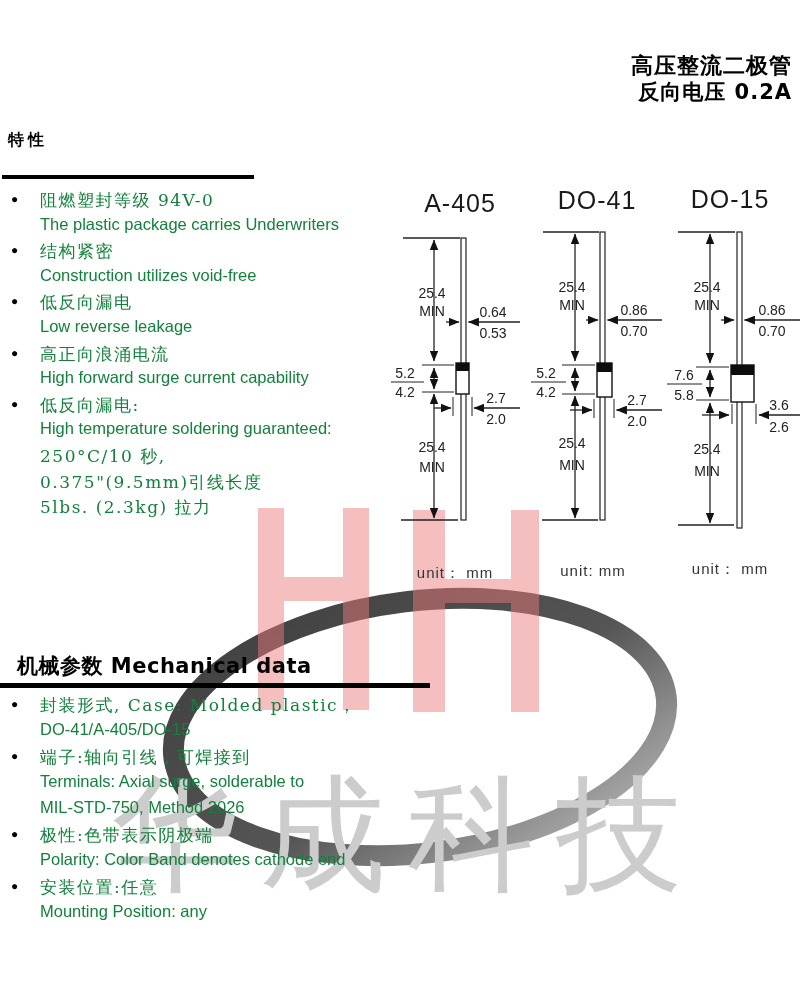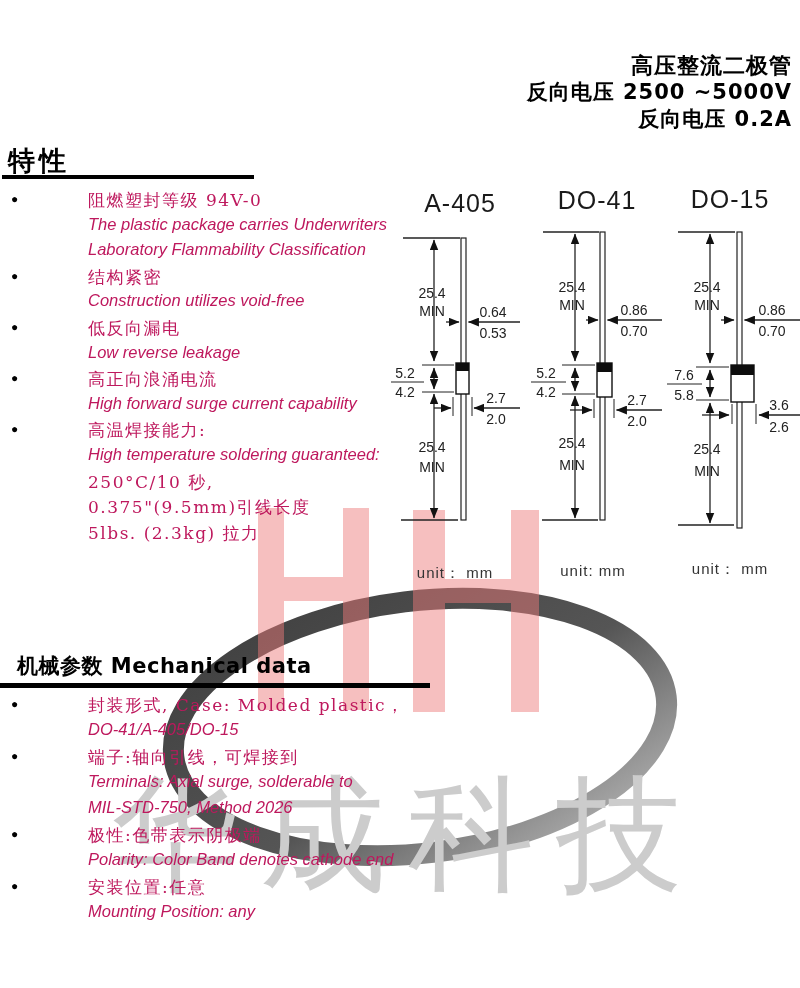--- a/index.html
+++ b/index.html
@@ -6,36 +6,36 @@
   .page{position:relative;width:800px;height:988px;background:#fff;overflow:hidden;
         font-family:"Liberation Sans",sans-serif;color:#111;}
   
   .hdr{position:absolute;top:52px;right:8px;text-align:right;font-weight:bold;color:#000;margin-left:20px;}
   .hdr .hl{font-size:21px;line-height:27px;letter-spacing:1px;
            font-family:"DejaVu Sans","Liberation Sans",sans-serif;}
   .hdr .hl.first{font-size:22px;}
   
   .sec-head{position:absolute;font-weight:bold;color:#000;
             font-family:"DejaVu Sans","Liberation Sans",sans-serif;}
-  .feat-head{left:8px;top:143px;font-size:27px;letter-spacing:4px;}
+  .feat-head{left:8px;top:130px;font-size:16px;letter-spacing:4px;}
   .mech-head{left:17px;top:652px;font-size:21px;letter-spacing:0.5px;}
   .rule{position:absolute;background:#000;}
   .feat-rule{left:2px;top:175px;width:252px;height:4px;}
   .mech-rule{left:0px;top:683px;width:430px;height:5px;}
   
   .blist{position:absolute;left:10px;}
   .feat-list{top:189px;}
   .mech-list{top:694px;}
   .row{position:relative;padding-left:30px;white-space:nowrap;}
   .feat-list .row{height:25.6px;}
   .mech-list .row{height:26px;}
   .dot{position:absolute;left:1px;top:3px;font-size:12px;color:#000;}
-  .txt{font-size:16.5px;color:#be185d;margin-left:48px;}
+  .txt{font-size:16.5px;color:#15803d;}
   .row.zh .txt{font-family:"DejaVu Serif","Liberation Serif",serif;font-size:17px;letter-spacing:1.5px;}
-  .row.en .txt{font-family:"Liberation Sans",sans-serif;font-style:italic;}
+  .row.en .txt{font-family:"Liberation Sans",sans-serif;}
   
   .diagrams{position:absolute;left:390px;top:180px;width:410px;height:412px;}
   .diagrams line,.diagrams polyline{stroke:#222;}
   .dim{stroke:#222;stroke-width:1.3;fill:none;}
   .thin{stroke:#333;stroke-width:1;fill:none;}
   .lead{fill:#fdfdfd;stroke:#222;stroke-width:1.2;}
   .dbody{fill:#fff;stroke:#111;stroke-width:1.4;}
   .band{fill:#0d0d0d;}
   .diagrams text{font-family:"Liberation Sans",sans-serif;font-size:14px;fill:#222;text-anchor:middle;}
   text.ttl{font-size:25px;fill:#1a1a1a;letter-spacing:1px;font-weight:400;}
@@ -66,37 +66,35 @@
     </g>
     <g fill="#ee7a7a" opacity="0.48">
       <rect x="413" y="510" width="32" height="202"></rect>
       <rect x="511" y="510" width="28" height="202"></rect>
       <rect x="413" y="579" width="126" height="24"></rect>
     </g>
   </svg>
 
   <div class="hdr">
     <div class="hl first">高压整流二极管</div>
-    <div class="hl">反向电压 2500 ~5000V</div>
     <div class="hl">反向电压 0.2A</div>
   </div>
 
   <div class="sec-head feat-head">特性</div>
   <div class="rule feat-rule"></div>
   <div class="blist feat-list">
     <div class="row zh"><span class="dot">●</span><span class="txt">阻燃塑封等级 94V-0</span></div>
     <div class="row en"><span class="txt">The plastic package carries Underwriters</span></div>
-    <div class="row en"><span class="txt">Laboratory Flammability Classification</span></div>
     <div class="row zh"><span class="dot">●</span><span class="txt">结构紧密</span></div>
     <div class="row en"><span class="txt">Construction utilizes void-free</span></div>
     <div class="row zh"><span class="dot">●</span><span class="txt">低反向漏电</span></div>
     <div class="row en"><span class="txt">Low reverse leakage</span></div>
     <div class="row zh"><span class="dot">●</span><span class="txt">高正向浪涌电流</span></div>
     <div class="row en"><span class="txt">High forward surge current capability</span></div>
-    <div class="row zh"><span class="dot">●</span><span class="txt">高温焊接能力:</span></div>
+    <div class="row zh"><span class="dot">●</span><span class="txt">低反向漏电:</span></div>
     <div class="row en"><span class="txt">High temperature soldering guaranteed:</span></div>
     <div class="row zh"><span class="txt">250°C/10 秒,</span></div>
     <div class="row zh"><span class="txt">0.375"(9.5mm)引线长度</span></div>
     <div class="row zh"><span class="txt">5lbs. (2.3kg)  拉力</span></div>
   </div>
 
   <svg class="diagrams" viewBox="0 0 410 412">
     <defs>
       <marker id="ar" viewBox="0 0 10 8" refX="9.5" refY="4" markerWidth="11" markerHeight="9" orient="auto-start-reverse" markerUnits="userSpaceOnUse">
         <path d="M0,0 L10,4 L0,8 Z" fill="#111"></path>

